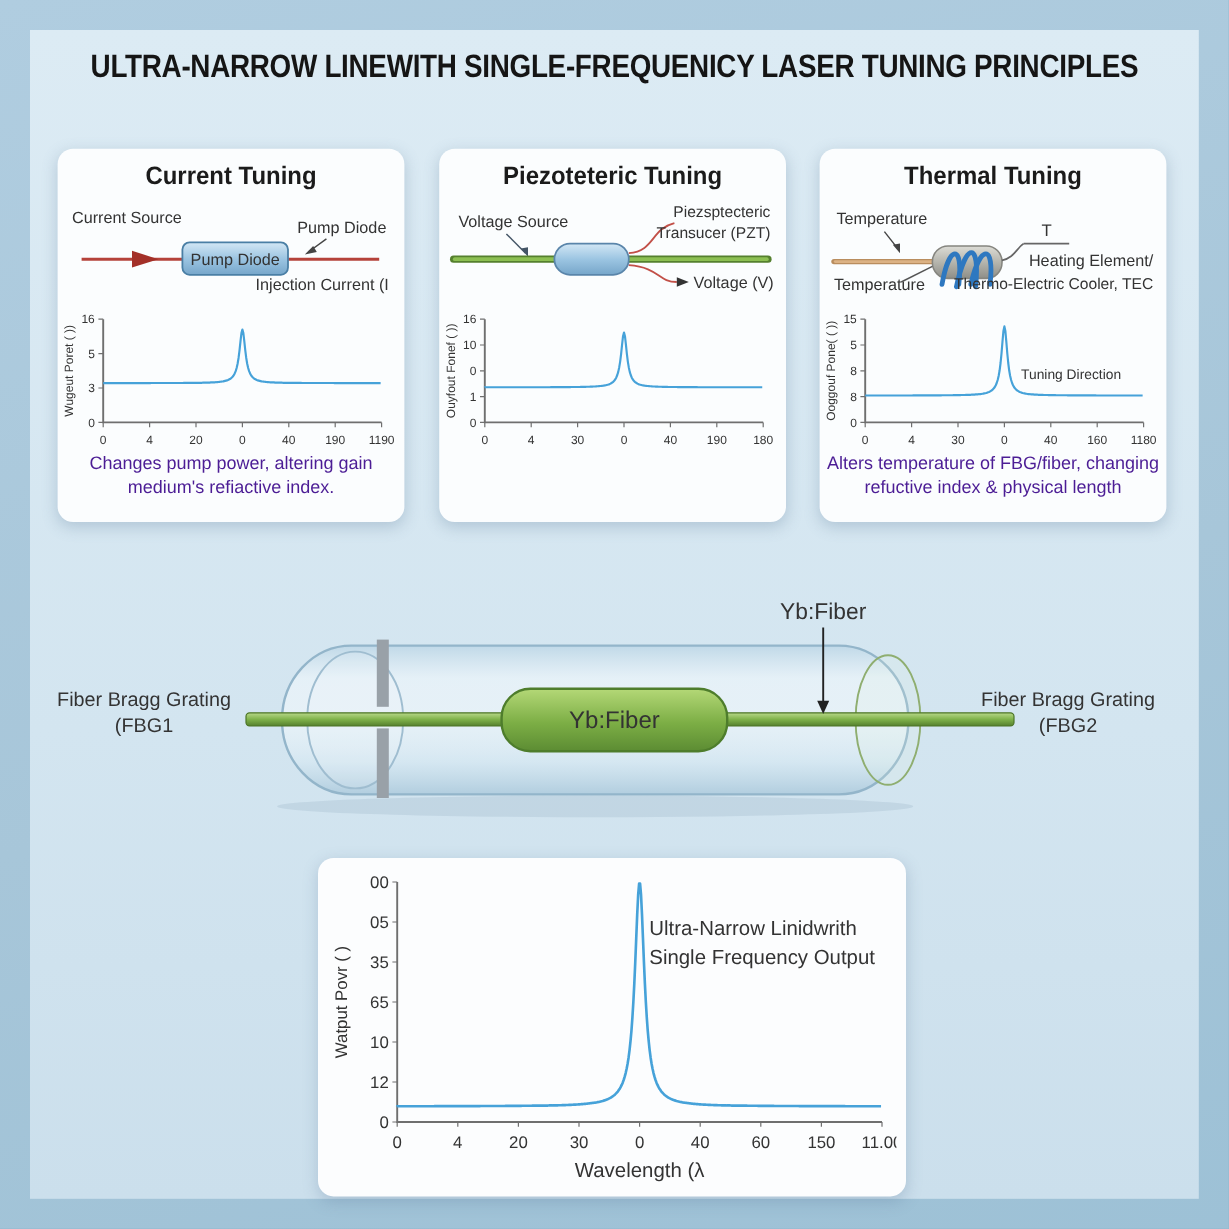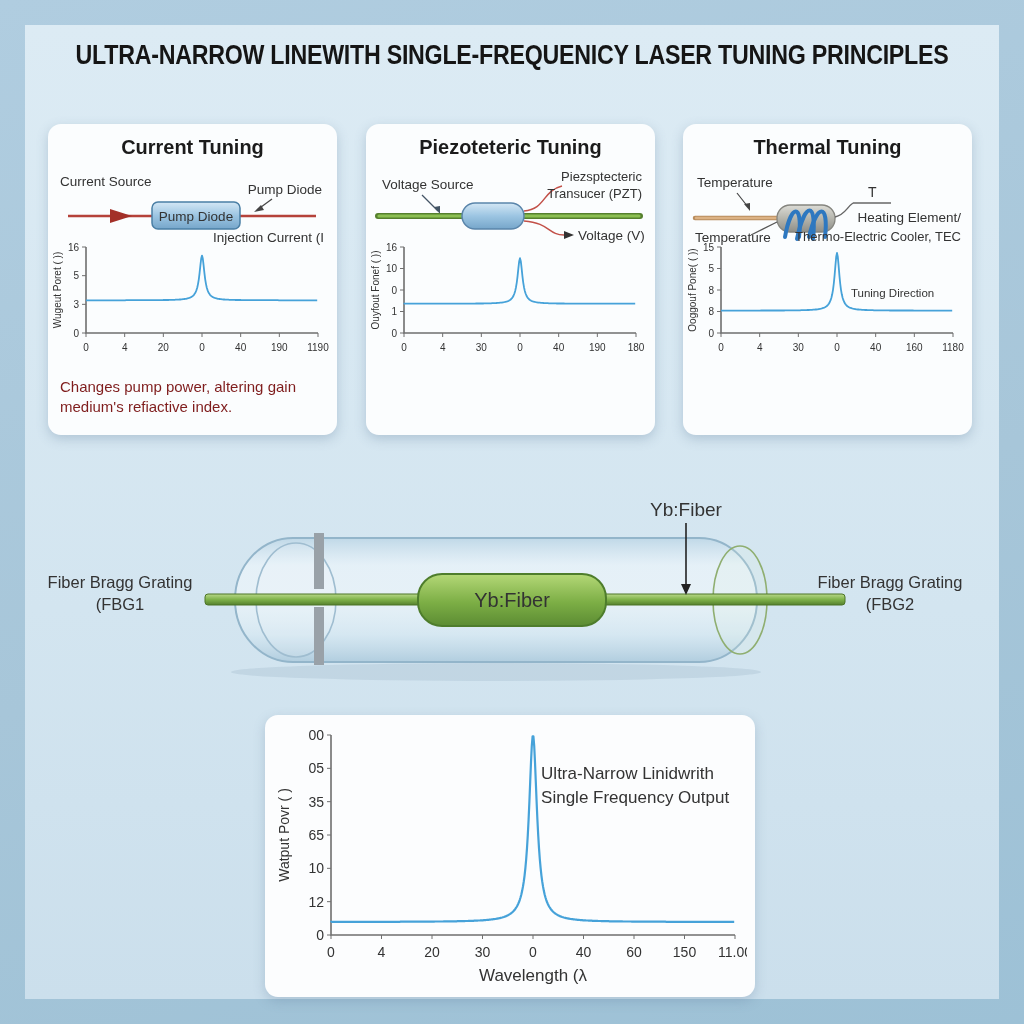--- a/index.html
+++ b/index.html
@@ -9,23 +9,23 @@
   .inner{position:absolute;left:25px;top:25px;width:974px;height:974px;
          background:linear-gradient(180deg,#dcebf4 0%,#d3e5f0 60%,#cbdfec 100%);}
   .main-title{position:absolute;left:0;right:0;top:40px;text-align:center;
               font-size:27px;font-weight:bold;color:#151515;letter-spacing:-0.3px;
               transform:scaleX(0.86);}
   .panel{position:absolute;top:124px;width:289px;height:311px;background:#fbfdfe;
          border-radius:13px;box-shadow:0 4px 12px rgba(90,120,150,.30);}
   .panel-title{position:absolute;left:0;right:0;top:11px;text-align:center;
                font-size:21px;font-weight:bold;color:#1b1b1b;transform:scaleX(0.95);}
   .diagram{position:absolute;left:4px;top:41px;}
-  .miniplot{position:absolute;left:4px;top:115px;}
-  .caption{position:absolute;left:12px;right:12px;top:253px;text-align:left;
-           font-size:15px;line-height:1.3;color:#7f1d1d;}
+  .miniplot{position:absolute;left:4px;top:134px;}
+  .caption{position:absolute;left:12px;right:12px;top:253px;text-align:center;
+           font-size:15px;line-height:1.3;color:#4c1d95;}
   .cavity-wrap{position:absolute;left:0;top:490px;}
   .bottom-panel{position:absolute;left:265px;top:695px;width:490px;height:282px;
                 background:#fcfdfe;border-radius:13px;box-shadow:0 4px 12px rgba(90,120,150,.28);margin-top:20px;}
   .bigplot{position:absolute;left:8px;top:8px;}
   svg text{font-family:"Liberation Sans",sans-serif;fill:#333;}
 </style>
 </head>
 <body>
 
 <div class="stage">
@@ -180,20 +180,21 @@
           <line x1="188.66666666666666" y1="94" x2="188.66666666666666" y2="98" stroke="#6f6f6f" stroke-width="1"></line>
           <text x="188.66666666666666" y="112" text-anchor="middle" font-size="10" fill="#3c3c3c">40</text>
           <line x1="227.33333333333334" y1="94" x2="227.33333333333334" y2="98" stroke="#6f6f6f" stroke-width="1"></line>
           <text x="227.33333333333334" y="112" text-anchor="middle" font-size="10" fill="#3c3c3c">160</text>
           <line x1="266" y1="94" x2="266" y2="98" stroke="#6f6f6f" stroke-width="1"></line>
           <text x="266" y="112" text-anchor="middle" font-size="10" fill="#3c3c3c">1180</text>
           <text transform="translate(9,51) rotate(-90)" text-anchor="middle" font-size="10" fill="#4a4a4a">Ooggouf Pone( ( ))</text>
           <path d="M34,71.6 L34.0,71.6 L34.8,71.6 L35.6,71.6 L36.4,71.6 L37.2,71.6 L38.0,71.6 L38.8,71.6 L39.6,71.6 L40.4,71.6 L41.2,71.6 L42.0,71.6 L42.8,71.6 L43.6,71.6 L44.4,71.6 L45.2,71.6 L46.0,71.6 L46.8,71.6 L47.6,71.6 L48.4,71.6 L49.2,71.6 L50.0,71.6 L50.8,71.6 L51.6,71.6 L52.4,71.6 L53.2,71.6 L54.0,71.6 L54.8,71.6 L55.6,71.6 L56.4,71.6 L57.2,71.6 L58.0,71.6 L58.8,71.6 L59.6,71.6 L60.4,71.6 L61.2,71.6 L62.0,71.6 L62.8,71.6 L63.6,71.6 L64.4,71.6 L65.2,71.6 L66.0,71.6 L66.8,71.6 L67.6,71.6 L68.4,71.6 L69.2,71.6 L70.0,71.6 L70.8,71.6 L71.6,71.6 L72.4,71.6 L73.2,71.6 L74.0,71.5 L74.8,71.5 L75.6,71.5 L76.4,71.5 L77.2,71.5 L78.0,71.5 L78.8,71.5 L79.6,71.5 L80.4,71.5 L81.2,71.5 L82.0,71.5 L82.8,71.5 L83.6,71.5 L84.4,71.5 L85.2,71.5 L86.0,71.5 L86.8,71.5 L87.6,71.5 L88.4,71.5 L89.2,71.5 L90.0,71.5 L90.8,71.5 L91.6,71.5 L92.4,71.5 L93.2,71.5 L94.0,71.5 L94.8,71.5 L95.6,71.5 L96.4,71.5 L97.2,71.5 L98.0,71.4 L98.8,71.4 L99.6,71.4 L100.4,71.4 L101.2,71.4 L102.0,71.4 L102.8,71.4 L103.6,71.4 L104.4,71.4 L105.2,71.4 L106.0,71.4 L106.8,71.4 L107.6,71.3 L108.4,71.3 L109.2,71.3 L110.0,71.3 L110.8,71.3 L111.6,71.3 L112.4,71.3 L113.2,71.3 L114.0,71.2 L114.8,71.2 L115.6,71.2 L116.4,71.2 L117.2,71.2 L118.0,71.1 L118.8,71.1 L119.6,71.1 L120.4,71.0 L121.2,71.0 L122.0,71.0 L122.8,70.9 L123.6,70.9 L124.4,70.9 L125.2,70.8 L126.0,70.7 L126.8,70.7 L127.6,70.6 L128.4,70.5 L129.2,70.5 L130.0,70.4 L130.8,70.3 L131.6,70.1 L132.4,70.0 L133.2,69.8 L134.0,69.7 L134.8,69.5 L135.6,69.2 L136.4,68.9 L137.2,68.6 L138.0,68.2 L138.8,67.7 L139.6,67.2 L140.4,66.5 L141.2,65.6 L142.0,64.5 L142.8,63.0 L143.6,61.2 L144.4,58.7 L145.2,55.3 L146.0,50.8 L146.8,44.5 L147.6,36.4 L148.4,26.7 L149.2,17.8 L150.0,14.0 L150.8,17.8 L151.6,26.7 L152.4,36.4 L153.2,44.5 L154.0,50.8 L154.8,55.3 L155.6,58.7 L156.4,61.2 L157.2,63.0 L158.0,64.5 L158.8,65.6 L159.6,66.5 L160.4,67.2 L161.2,67.7 L162.0,68.2 L162.8,68.6 L163.6,68.9 L164.4,69.2 L165.2,69.5 L166.0,69.7 L166.8,69.8 L167.6,70.0 L168.4,70.1 L169.2,70.3 L170.0,70.4 L170.8,70.5 L171.6,70.5 L172.4,70.6 L173.2,70.7 L174.0,70.7 L174.8,70.8 L175.6,70.9 L176.4,70.9 L177.2,70.9 L178.0,71.0 L178.8,71.0 L179.6,71.0 L180.4,71.1 L181.2,71.1 L182.0,71.1 L182.8,71.2 L183.6,71.2 L184.4,71.2 L185.2,71.2 L186.0,71.2 L186.8,71.3 L187.6,71.3 L188.4,71.3 L189.2,71.3 L190.0,71.3 L190.8,71.3 L191.6,71.3 L192.4,71.3 L193.2,71.4 L194.0,71.4 L194.8,71.4 L195.6,71.4 L196.4,71.4 L197.2,71.4 L198.0,71.4 L198.8,71.4 L199.6,71.4 L200.4,71.4 L201.2,71.4 L202.0,71.4 L202.8,71.5 L203.6,71.5 L204.4,71.5 L205.2,71.5 L206.0,71.5 L206.8,71.5 L207.6,71.5 L208.4,71.5 L209.2,71.5 L210.0,71.5 L210.8,71.5 L211.6,71.5 L212.4,71.5 L213.2,71.5 L214.0,71.5 L214.8,71.5 L215.6,71.5 L216.4,71.5 L217.2,71.5 L218.0,71.5 L218.8,71.5 L219.6,71.5 L220.4,71.5 L221.2,71.5 L222.0,71.5 L222.8,71.5 L223.6,71.5 L224.4,71.5 L225.2,71.5 L226.0,71.5 L226.8,71.6 L227.6,71.6 L228.4,71.6 L229.2,71.6 L230.0,71.6 L230.8,71.6 L231.6,71.6 L232.4,71.6 L233.2,71.6 L234.0,71.6 L234.8,71.6 L235.6,71.6 L236.4,71.6 L237.2,71.6 L238.0,71.6 L238.8,71.6 L239.6,71.6 L240.4,71.6 L241.2,71.6 L242.0,71.6 L242.8,71.6 L243.6,71.6 L244.4,71.6 L245.2,71.6 L246.0,71.6 L246.8,71.6 L247.6,71.6 L248.4,71.6 L249.2,71.6 L250.0,71.6 L250.8,71.6 L251.6,71.6 L252.4,71.6 L253.2,71.6 L254.0,71.6 L254.8,71.6 L255.6,71.6 L256.4,71.6 L257.2,71.6 L258.0,71.6 L258.8,71.6 L259.6,71.6 L260.4,71.6 L261.2,71.6 L262.0,71.6 L262.8,71.6 L263.6,71.6 L264.4,71.6 L265.2,71.6" stroke="#46a2d9" stroke-width="1.8" fill="none" stroke-linejoin="round"></path>
           <text x="163.92000000000002" y="57.879999999999995" text-anchor="start" font-size="11.5" fill="#2e2e2e">Tuning Direction</text>
         </svg></div>
+    <div class="caption" style="left:4px;right:4px">Alters temperature of FBG/fiber, changing refuctive index &amp; physical length</div>
   </div>
 
   <div class="cavity-wrap">
     <svg width="1024" height="200">
       <defs>
         <linearGradient id="glassG" x1="0" y1="0" x2="0" y2="1">
           <stop offset="0" stop-color="#bcd6e6" stop-opacity="0.85"></stop>
           <stop offset="0.22" stop-color="#eef6fb" stop-opacity="0.65"></stop>
           <stop offset="0.5" stop-color="#f8fcfe" stop-opacity="0.5"></stop>
           <stop offset="0.78" stop-color="#d6e8f2" stop-opacity="0.75"></stop>

